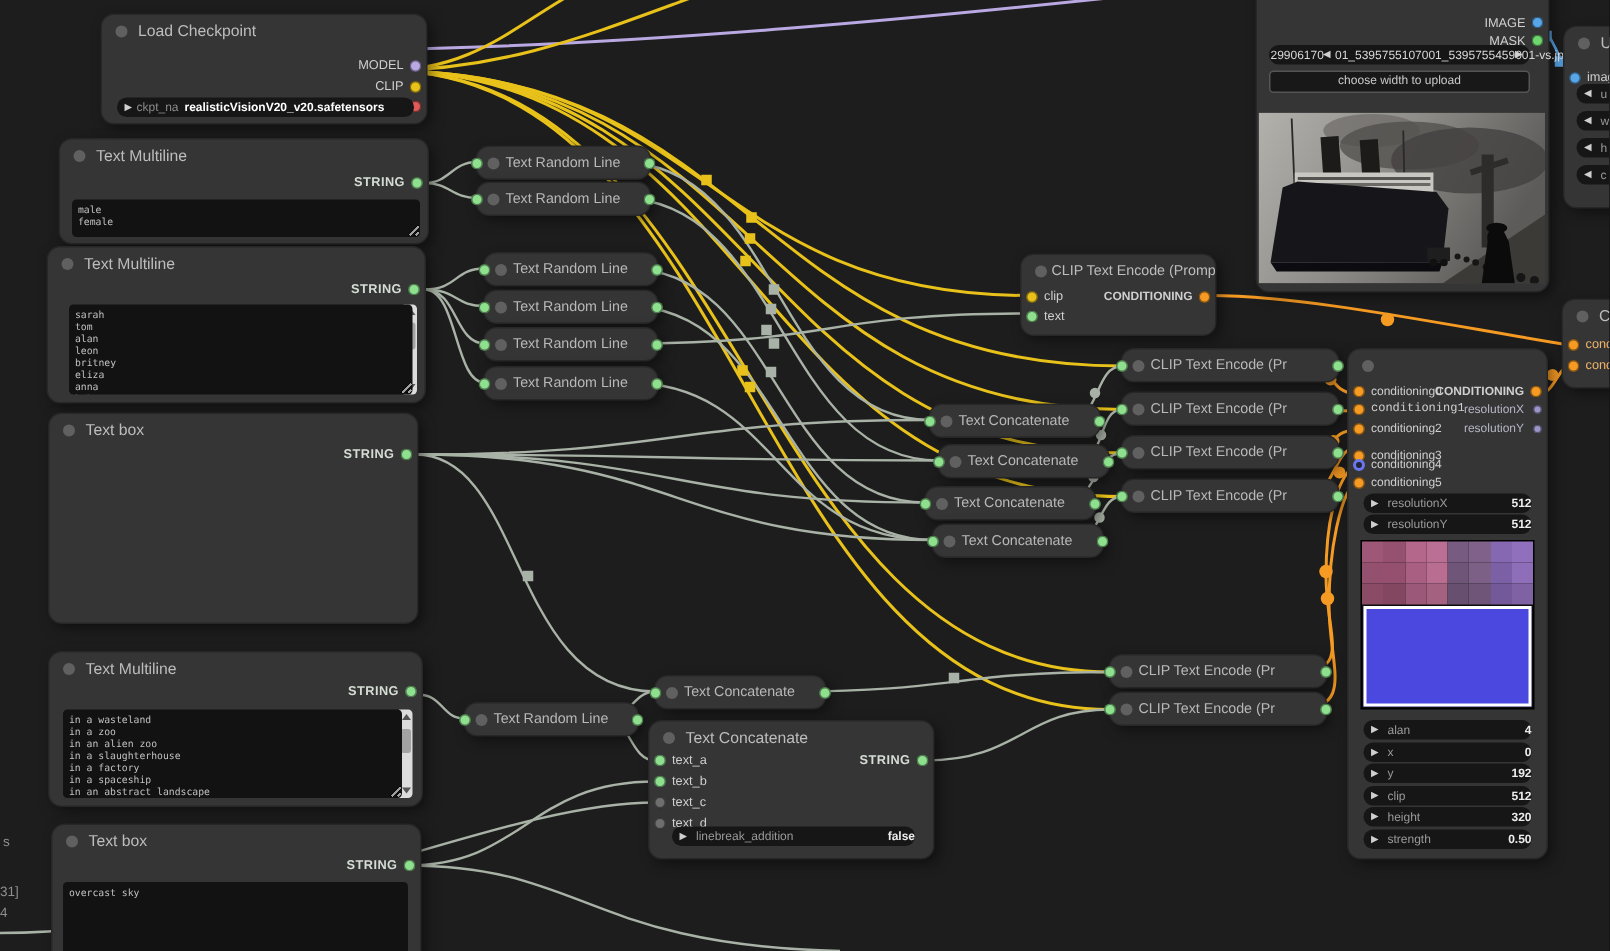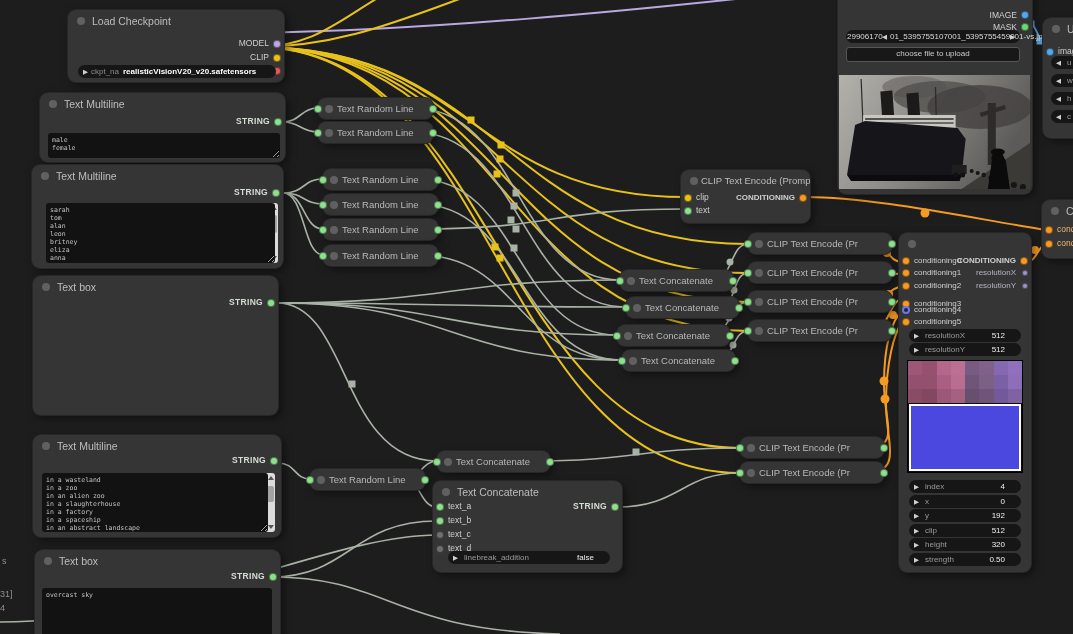--- a/index.html
+++ b/index.html
@@ -35,21 +35,21 @@
   .d-img{background:var(--c-image);} .d-mask{background:var(--c-mask);}
   .d-int{background:var(--c-int);width:6px;height:6px;top:3.5px;}
   .d-off{background:var(--c-unconnected);}
   .d-ring{background:#23233a;border:2px solid #6a78f0;}
   .strlabel{letter-spacing:.3px;color:#d4ddd4;font-size:8.5px;font-weight:bold;}
   .condlabel{font-weight:bold;}
 
   .widget{position:absolute;height:13px;background:#161616;border-radius:7px;font-size:8px;
     line-height:13px;color:#9a9a9a;white-space:nowrap;}
   .wl{position:absolute;left:16px;}
-  .wv{position:absolute;right:16px;color:#ededed;font-weight:normal;}
+  .wv{position:absolute;right:0;color:#ededed;font-weight:bold;}
   .arr-l::before{content:"\25C0";position:absolute;left:5px;top:0;font-size:6.5px;color:#cfcfcf;}
   .arr-r::before{content:"\25B6";position:absolute;right:5px;top:0;font-size:6.5px;color:#cfcfcf;}
 
   .ta{position:absolute;background:#121212;border:none;border-radius:3px;color:#c2c2c2;
     font-family:"DejaVu Sans Mono",monospace;font-size:6.5px;line-height:8px;padding:3px 4px;
     white-space:pre;overflow:hidden;z-index:3;}
   .tadiv{white-space:pre-wrap;}
   .misspell{text-decoration:underline wavy #d83a3a 1px;}
   .vscroll{position:absolute;top:0;bottom:0;right:0;width:9px;background:#dcdcdc;border-radius:0 3px 3px 0;}
   .vscroll::before{content:"";position:absolute;top:3px;left:1.5px;border-left:3px solid transparent;
@@ -362,21 +362,21 @@
     </div>
     <div class="prow out" style="top:39px;right:0;height:12px;line-height:12px;">
       <span>MASK</span><span class="pdot d-mask" style="top:2px;"></span>
     </div>
     <div class="widget" style="left:8px;right:12px;top:48px;overflow:visible;">
       <span style="position:absolute;left:1px;color:#d8d8d8;">29906170</span>
       <span style="position:absolute;left:36px;top:0;font-size:6.5px;color:#cfcfcf;">◀</span>
       <span style="position:absolute;left:44px;color:#d8d8d8;">01_5395755107001_5395755459001-vs.jpg</span>
       <span style="position:absolute;right:5px;top:0;font-size:6.5px;color:#cfcfcf;">▶</span>
     </div>
-    <div class="nbutton" style="left:8px;right:12px;top:65px;height:13px;">choose file to upload</div>
+    <div class="nbutton" style="left:8px;right:12px;top:65px;height:13px;">choose width to upload</div>
     <div class="imgprev" style="left:1px;top:93px;width:191px;height:114px;">
       <svg width="191" height="114" viewBox="0 0 190 114" preserveAspectRatio="none">
         <defs>
           <linearGradient id="sky" x1="0" y1="0" x2="1" y2="0.35">
             <stop offset="0" stop-color="#b3b1ac"></stop>
               <stop offset="0.5" stop-color="#8f8d89"></stop>
               <stop offset="1" stop-color="#5c5b59"></stop>
           </linearGradient>
         </defs>
         <rect width="190" height="114" fill="url(#sky)"></rect>
@@ -442,21 +442,21 @@
     </div>
     <div class="prow in" style="top:37px;color:#f2b56b;">
       <span class="pdot d-cond"></span><span>condit</span>
     </div>
   </div>
 
   <div class="node" style="left:899px;top:233px;width:132px;height:339px;">
     <span class="cdot"></span>
     <div class="prow in" style="top:22px;height:12px;line-height:12px;font-size:8px;">
       <span class="pdot d-cond" style="top:2px;"></span><span>conditioning0</span></div>
-    <div class="prow in" style="top:34px;height:12px;line-height:12px;font-size:8px;">
+    <div class="prow in" style="top:34px;height:12px;line-height:12px;font-size:8px;font-family:Liberation Mono, monospace;">
       <span class="pdot d-cond" style="top:2px;"></span><span>conditioning1</span></div>
     <div class="prow in" style="top:47px;height:12px;line-height:12px;font-size:8px;">
       <span class="pdot d-cond" style="top:2px;"></span><span>conditioning2</span></div>
     <div class="prow in" style="top:65px;height:12px;line-height:12px;font-size:8px;">
       <span class="pdot d-cond" style="top:2px;"></span><span>conditioning3</span></div>
     <div class="prow in" style="top:71px;height:12px;line-height:12px;font-size:8px;">
       <span class="pdot d-ring" style="top:2px;"></span><span>conditioning4</span></div>
     <div class="prow in" style="top:83px;height:12px;line-height:12px;font-size:8px;">
       <span class="pdot d-cond" style="top:2px;"></span><span>conditioning5</span></div>
     <div class="prow out condlabel" style="top:22px;height:12px;line-height:12px;font-size:8px;">
@@ -505,21 +505,21 @@
             <div class="cell" style="background: rgb(111, 85, 120);"></div>
             <div class="cell" style="background: rgb(119, 91, 128);"></div>
             <div class="cell" style="background: rgb(124, 96, 166);"></div>
             <div class="cell" style="background: rgb(135, 105, 176);"></div>
           </div>
         </div>
       <div class="maarea" style="background: rgb(75, 72, 224);"></div>
     </div>
 
     <div class="widget arr-l arr-r" style="left:10px;right:10px;top:247px;">
-      <span class="wl">index</span>
+      <span class="wl">alan</span>
         <span class="wv">4</span>
       </div>
     <div class="widget arr-l arr-r" style="left:10px;right:10px;top:262px;">
       <span class="wl">x</span>
         <span class="wv">0</span>
       </div>
     <div class="widget arr-l arr-r" style="left:10px;right:10px;top:276px;">
       <span class="wl">y</span>
         <span class="wv">192</span>
       </div>

